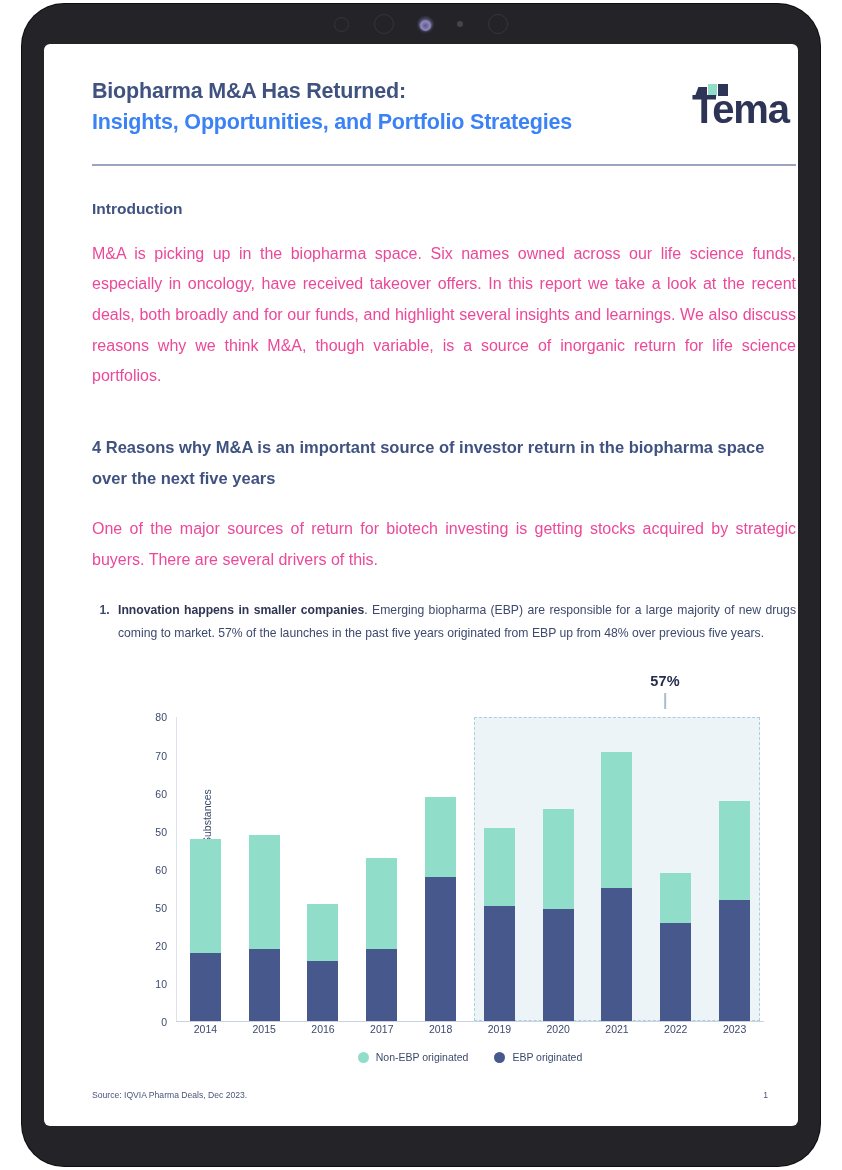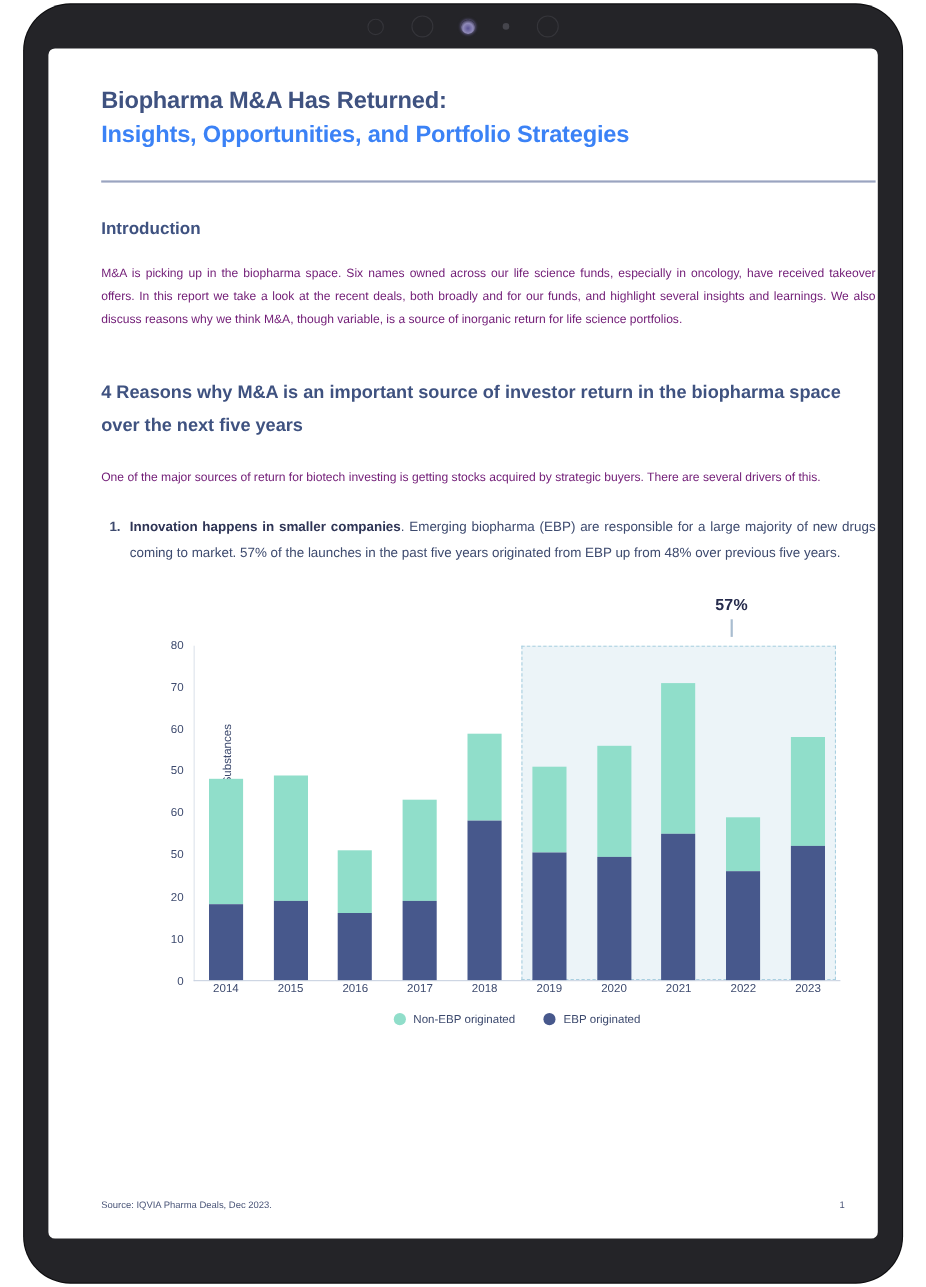--- a/index.html
+++ b/index.html
@@ -109,22 +109,22 @@
     margin-top: 34px;
   }
   .h3 {
     color: #3f5280;
     font-size: 16.5px;
     font-weight: bold;
     line-height: 1.85;
     margin-top: 40px;
   }
   p.body {
-    color: #701a75;
-    font-size: 11px;
+    color: #ec4899;
+    font-size: 16px;
     line-height: 1.92;
     text-align: justify;
     margin-top: 21px;
   }
   p.body.tight { }
 
   ol.reasons {
     margin-top: 23px;
     padding-left: 21px;
     color: #3d4a6e;
@@ -265,20 +265,28 @@
     <span class="sensor-ring"></span>
   </div>
 
   <div class="page">
     <div class="page-inner">
 
       <div class="doc-header">
         <div class="doc-title">
           <div>Biopharma M&amp;A Has Returned:</div>
           <div class="line2">Insights, Opportunities, and Portfolio Strategies</div>
+        </div>
+        <div class="logo">
+          <div class="logo-mark">
+            <span class="m-left"></span>
+            <span class="m-mid"></span>
+            <span class="m-right"></span>
+          </div>
+          <div class="logo-word">Tema</div>
         </div>
       </div>
 
       <div class="header-rule"></div>
 
       <div class="h2">Introduction</div>
       <p class="body">M&amp;A is picking up in the biopharma space. Six names owned across our life science funds, especially in oncology, have received takeover offers. In this report we take a look at the recent deals, both broadly and for our funds, and highlight several insights and learnings. We also discuss reasons why we think M&amp;A, though variable, is a source of inorganic return for life science portfolios.</p>
 
       <div class="h3">4 Reasons why M&amp;A is an important source of investor return in the biopharma space over the next five years</div>
       <p class="body tight">One of the major sources of return for biotech investing is getting stocks acquired by strategic buyers. There are several drivers of this.</p>

